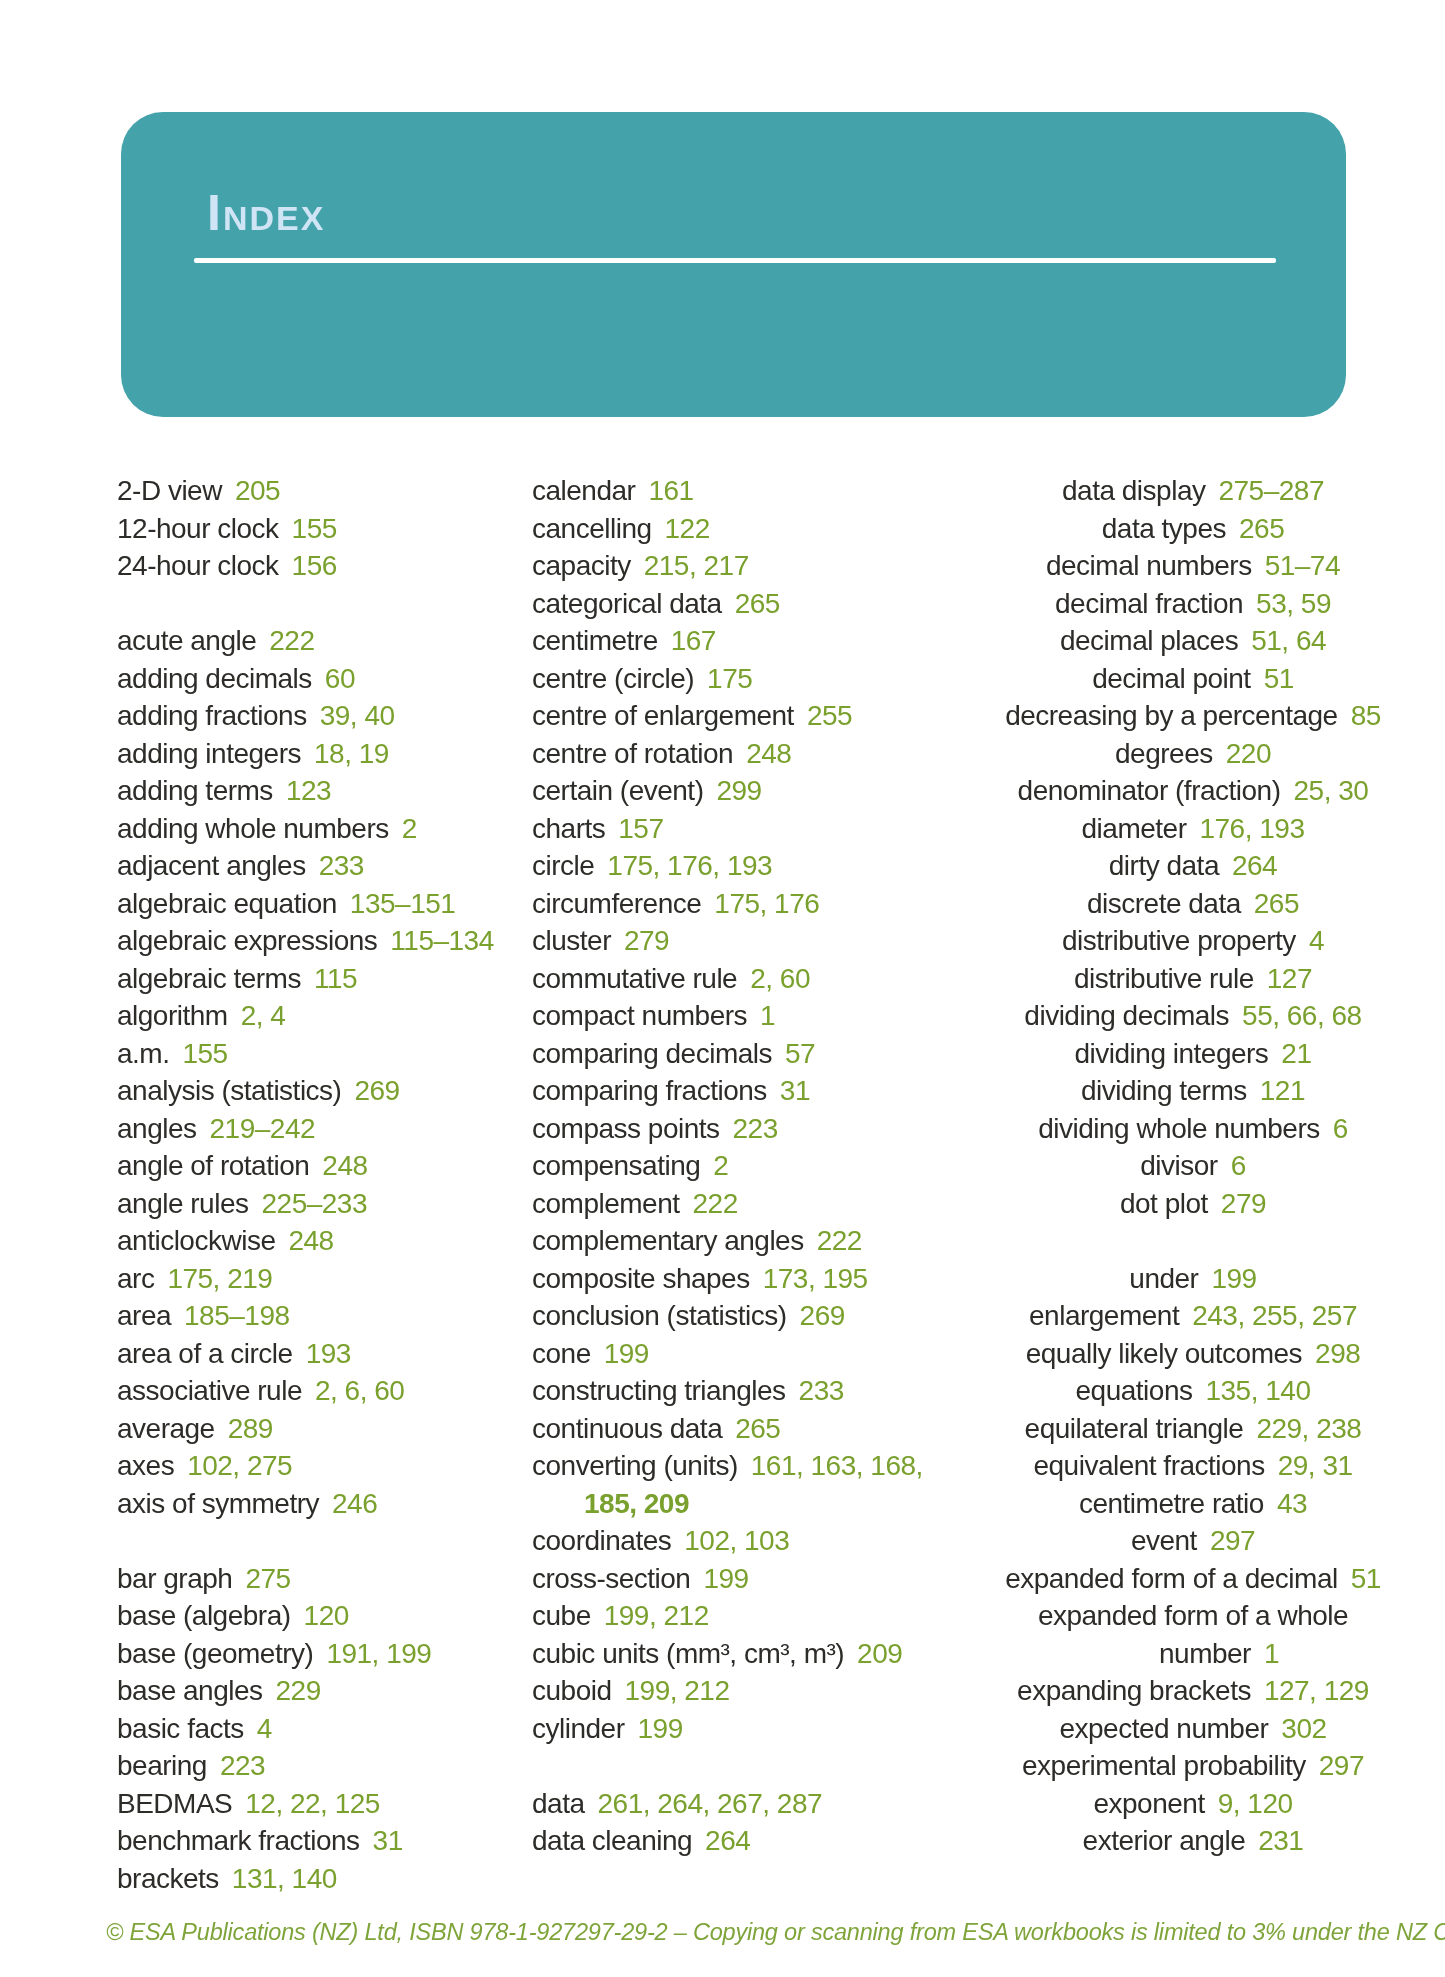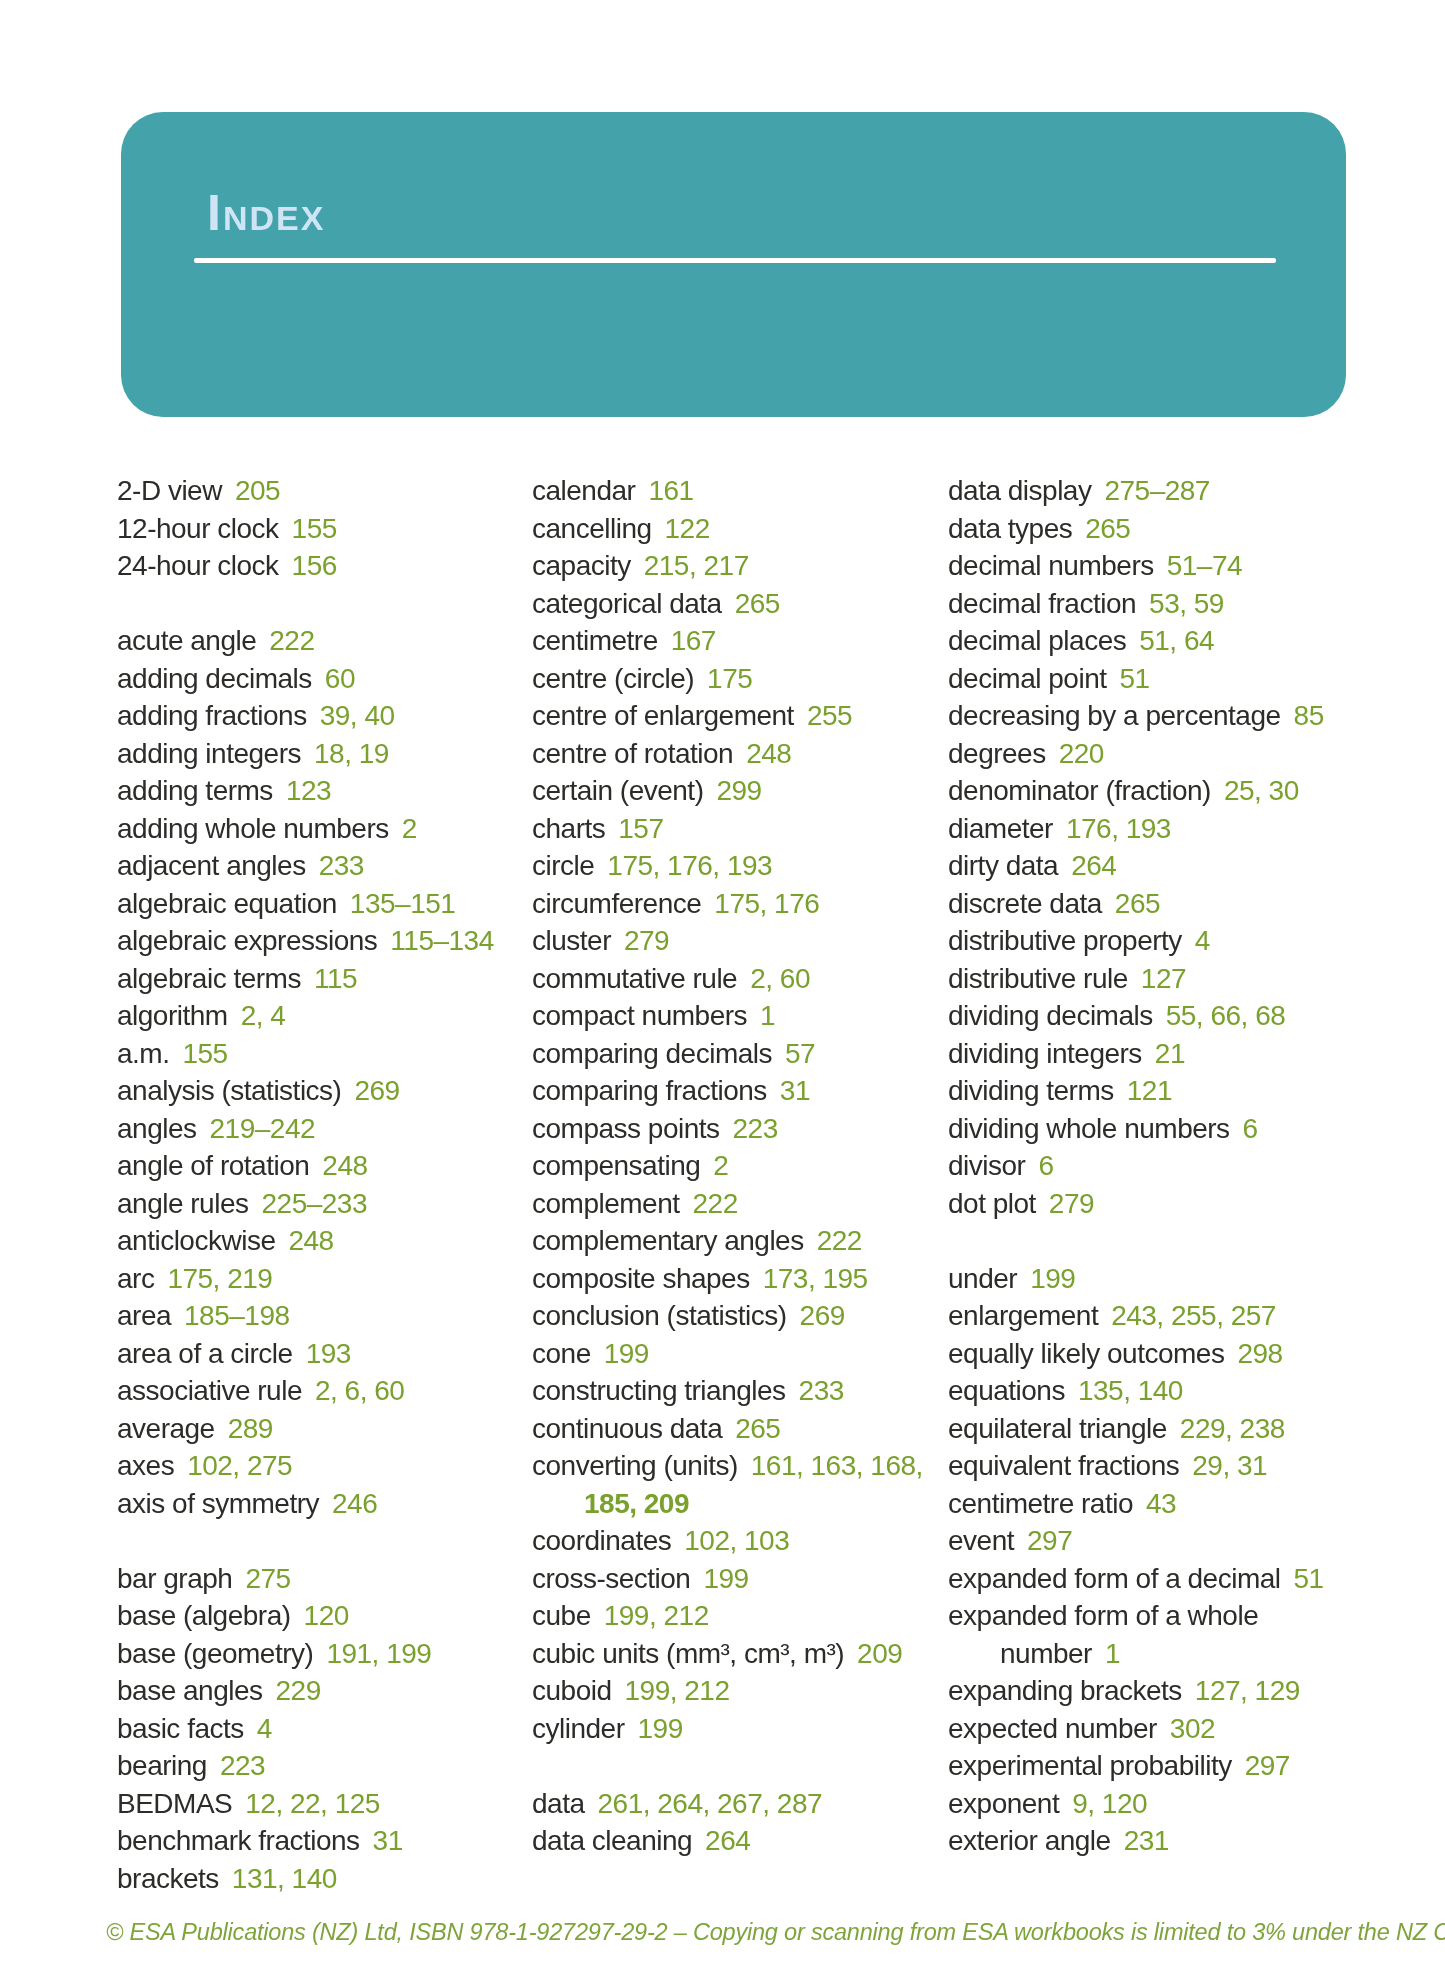--- a/index.html
+++ b/index.html
@@ -22,21 +22,21 @@
   .banner-title .cap { font-size:50px; }
   .title-rule {
     position:absolute; left:73px; top:146px; width:1082px; height:5px;
     background:#ffffff; border-radius:2px;
   }
 
   
   .col { position:absolute; top:452px;margin-top:20px; }
   .col-1 { left:117px; width:400px; }
   .col-2 { left:532px; width:400px; }
-  .col-3 { left:948px; width:490px; }
+  .col-3 { left:948px; width:490px;text-align:center; }
   .row {
     height:37.5px; line-height:37.5px; font-size:28px; letter-spacing:-0.5px;
     color:#2d2c29; white-space:nowrap;
   }
   .row.cont { padding-left:52px; }
   .row .pages { color:#7aa02e; margin-left:13px; }
   .row .pages.nolead { margin-left:0;font-weight:bold; }
   .gap { height:37.5px; }
 
   

